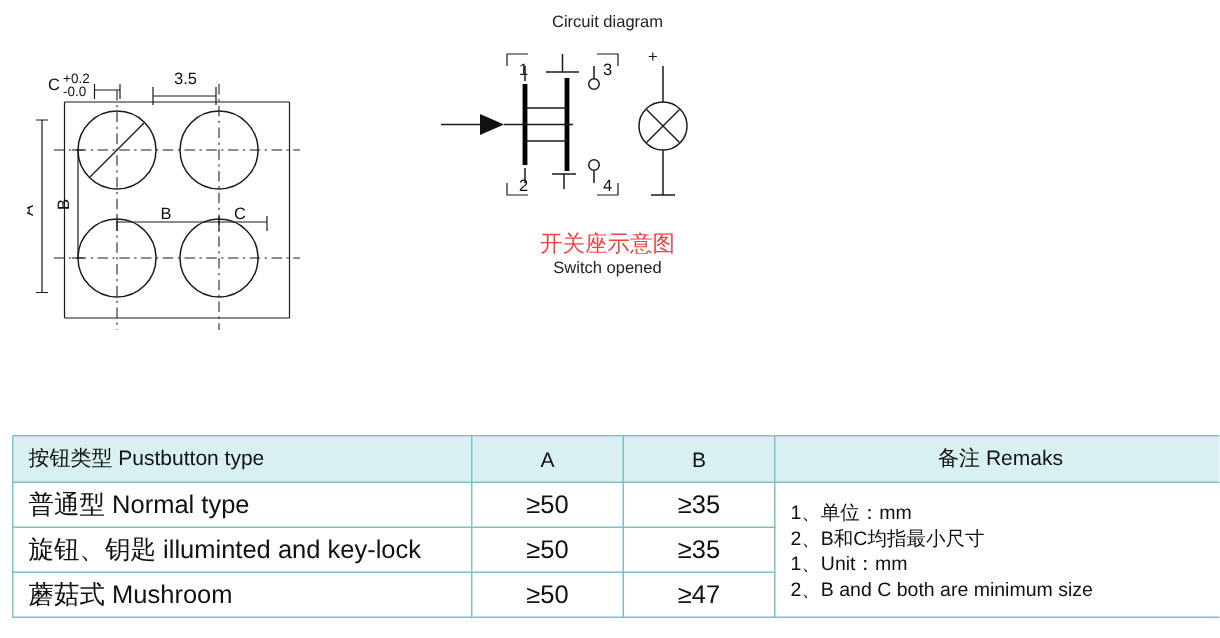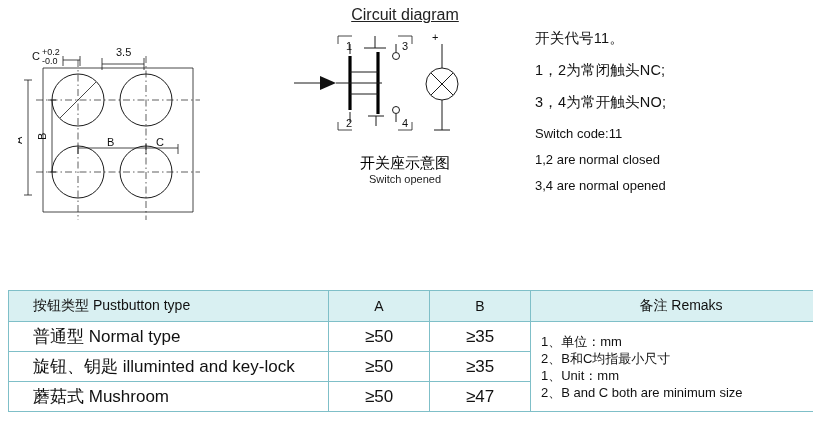--- a/index.html
+++ b/index.html
@@ -31,37 +31,36 @@
   }
   .circuit-block {
     position: absolute;
     left: 290px;
     top: 8px;
     width: 230px;
     height: 230px;
     text-align: center;
   }
   .circuit-cap-en {
-    font-size: 16px;
+    font-size: 11px;
     color: #222;
     line-height: 14px;
-    text-decoration: underline;
   }
   .circuit-cap-cn {
     font-size: 15px;
     color: #111;
     line-height: 19px;
     margin-top: 1px;
   }
   .circuit-svg-wrap {
     margin-top: 4px;
   }
   .switch-cap-cn {
     font-size: 15px;
-    color: #000000;
+    color: #ef4444;
     line-height: 19px;
     margin-top: 2px;
   }
   .switch-cap-en {
     font-size: 11px;
     color: #222;
     line-height: 14px;
   }
 
   .notes {
@@ -108,21 +107,21 @@
     height: 30px;
     font-size: 14px;
   }
   .col-type { width: 295px; text-align: left; }
   .col-a { width: 100px; }
   .col-b { width: 100px; }
   .col-remark { width: 300px; }
 
   .spec-table td.type-cell {
     text-align: left;
-    padding-left: 24px;
+    padding-left: 10px;
   }
   .spec-table td.remark-cell {
     text-align: left;
     padding-left: 10px;
     font-size: 13px;
     line-height: 17px;
   }
   .remark-line { white-space: nowrap; }
 
   svg { display: block; }
@@ -238,28 +237,20 @@
         <line class="ln" x1="163" y1="47" x2="141" y2="69"></line>
         <text class="txt" x="142" y="15">+</text>
         <line class="ln" x1="144" y1="104" x2="160" y2="104"></line>
       </svg>
     </div>
 
     <div class="switch-cap-cn">开关座示意图</div>
     <div class="switch-cap-en">Switch opened</div>
   </div>
 
-  <div class="notes">
-    <div class="cn">开关代号11。</div>
-    <div class="cn">1，2为常闭触头NC;</div>
-    <div class="cn">3，4为常开触头NO;</div>
-    <div class="en">Switch code:11</div>
-    <div class="en">1,2 are normal closed</div>
-    <div class="en">3,4 are normal opened</div>
-  </div>
 
   <table class="spec-table">
     <thead>
       <tr>
         <td class="col-type type-cell">按钮类型 Pustbutton type</td>
         <td class="col-a">A</td>
         <td class="col-b">B</td>
         <td class="col-remark">备注 Remaks</td>
       </tr>
     </thead>

